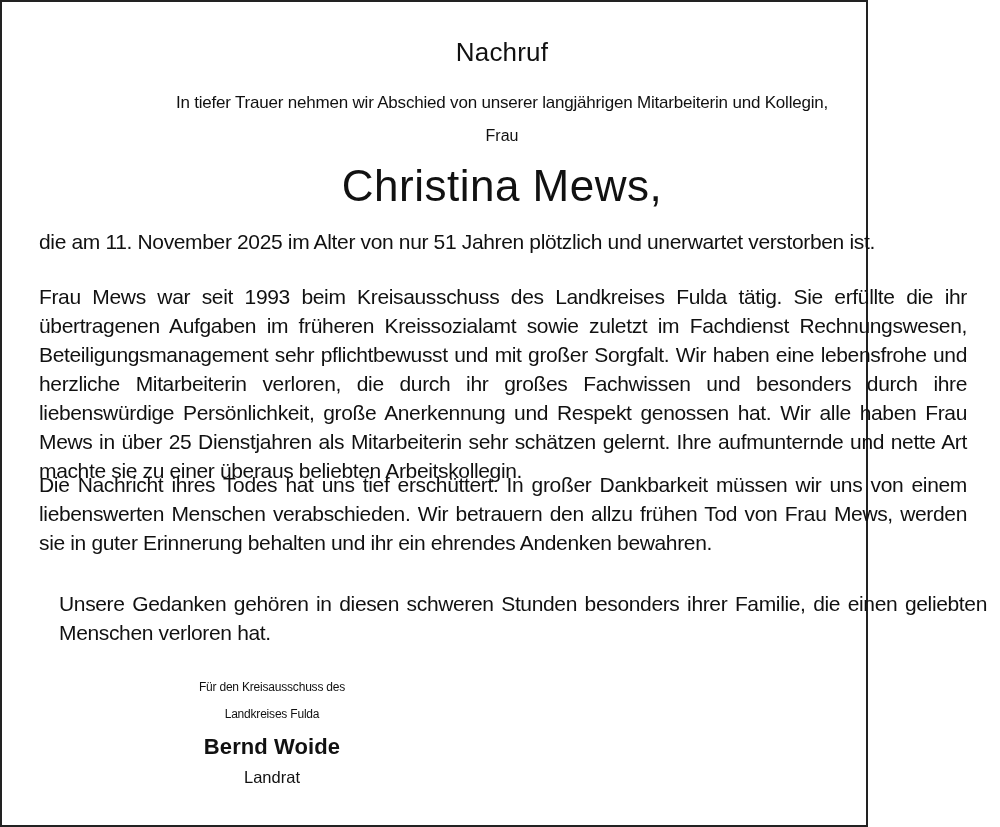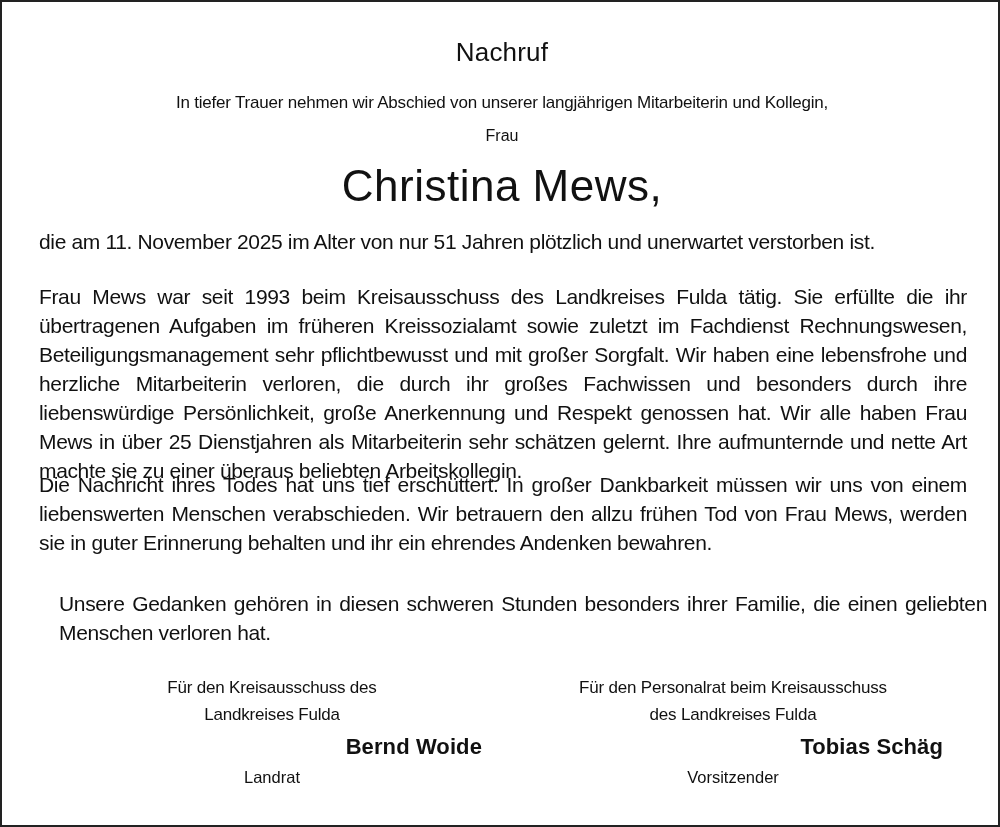--- a/index.html
+++ b/index.html
@@ -12,21 +12,21 @@
       height: 827px;
       position: relative;
       overflow: hidden;
       font-family: "Liberation Sans", "DejaVu Sans", sans-serif;
       color: #111111;
     }
     .frame {
       position: absolute;
       left: 0;
       top: 0;
-      width: 1000px;
+      width: 868px;
       height: 827px;
       box-sizing: border-box;
       border: 2px solid #222222;
       background: #ffffff;
     }
     .title {
       position: absolute;
       left: 0;
       width: 1000px;
       top: 32px;
@@ -82,31 +82,30 @@
     .p3 { top: 587px; margin-left: 20px; }
     .sig {
       position: absolute;
       top: 672px;
       width: 420px;
       text-align: center;
     }
     .sig-left { left: 60px; }
     .sig-right { left: 521px; }
     .sig-org {
-      font-size: 17px;
+      font-size: 12px;
       line-height: 27px;
       letter-spacing: -0.2px;
     }
     .sig-name {
       font-size: 22px;
       line-height: 34px;
       font-weight: bold;
       margin-top: 2px;
       letter-spacing: 0.1px;
-      text-align: right;
     }
     .sig-role {
       font-size: 16.5px;
       line-height: 22px;
       margin-top: 2px;
     }
   </style>
 </head>
 <body>
 
@@ -128,20 +127,14 @@
 
   <p class="body-text p3">Unsere Gedanken gehören in diesen schweren Stunden besonders ihrer Familie, die einen geliebten Menschen verloren hat.</p>
 
   <div class="sig sig-left">
     <div class="sig-org">Für den Kreisausschuss des</div>
     <div class="sig-org">Landkreises Fulda</div>
     <div class="sig-name">Bernd Woide</div>
     <div class="sig-role">Landrat</div>
   </div>
 
-  <div class="sig sig-right">
-    <div class="sig-org">Für den Personalrat beim Kreisausschuss</div>
-    <div class="sig-org">des Landkreises Fulda</div>
-    <div class="sig-name">Tobias Schäg</div>
-    <div class="sig-role">Vorsitzender</div>
-  </div>
 
 </div>
 
 </body></html>

